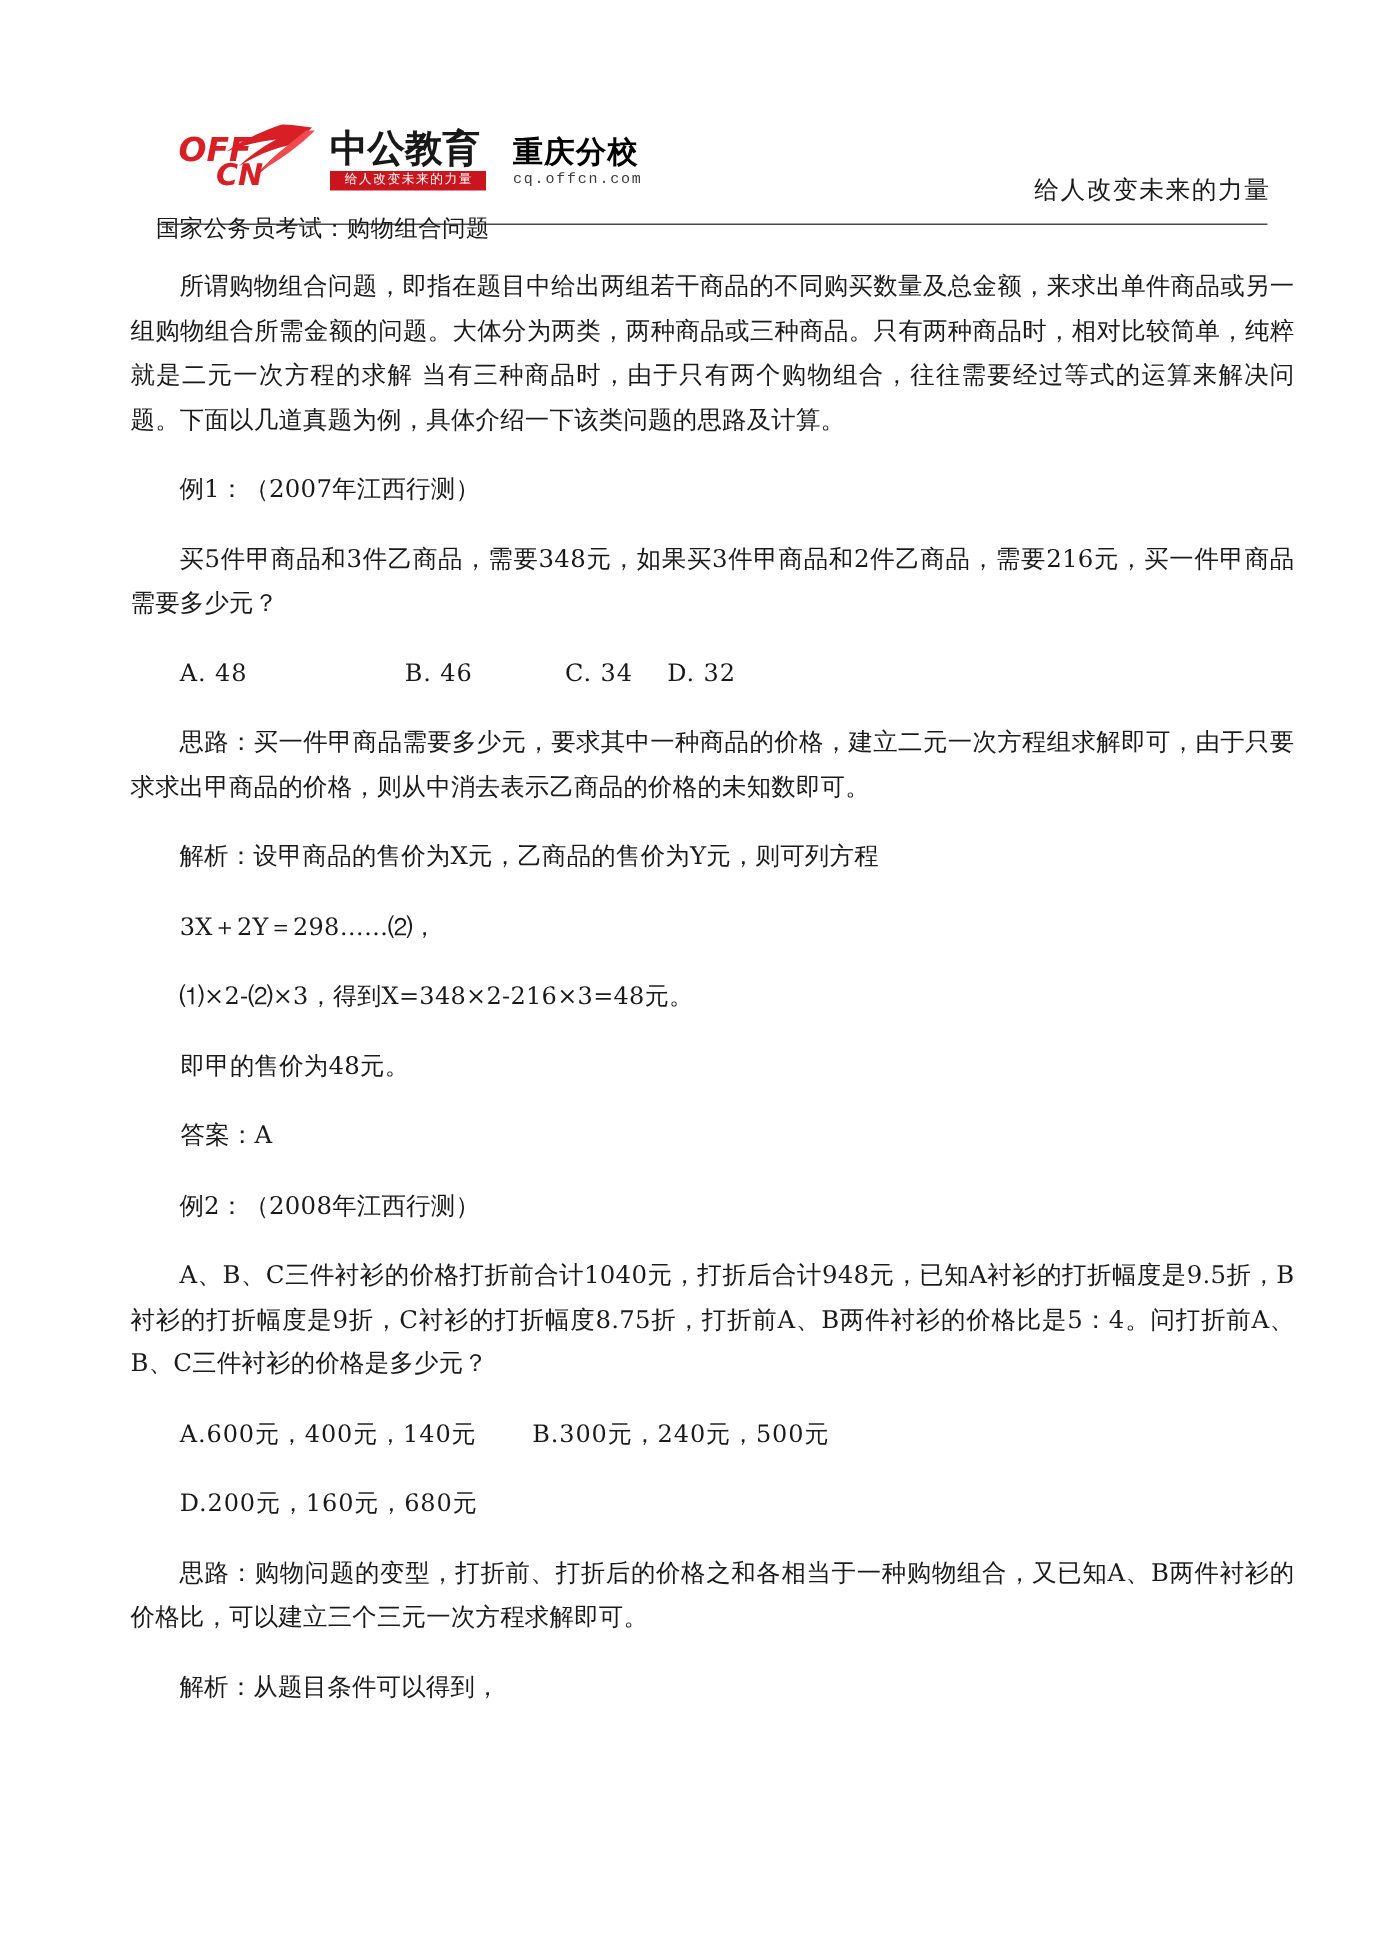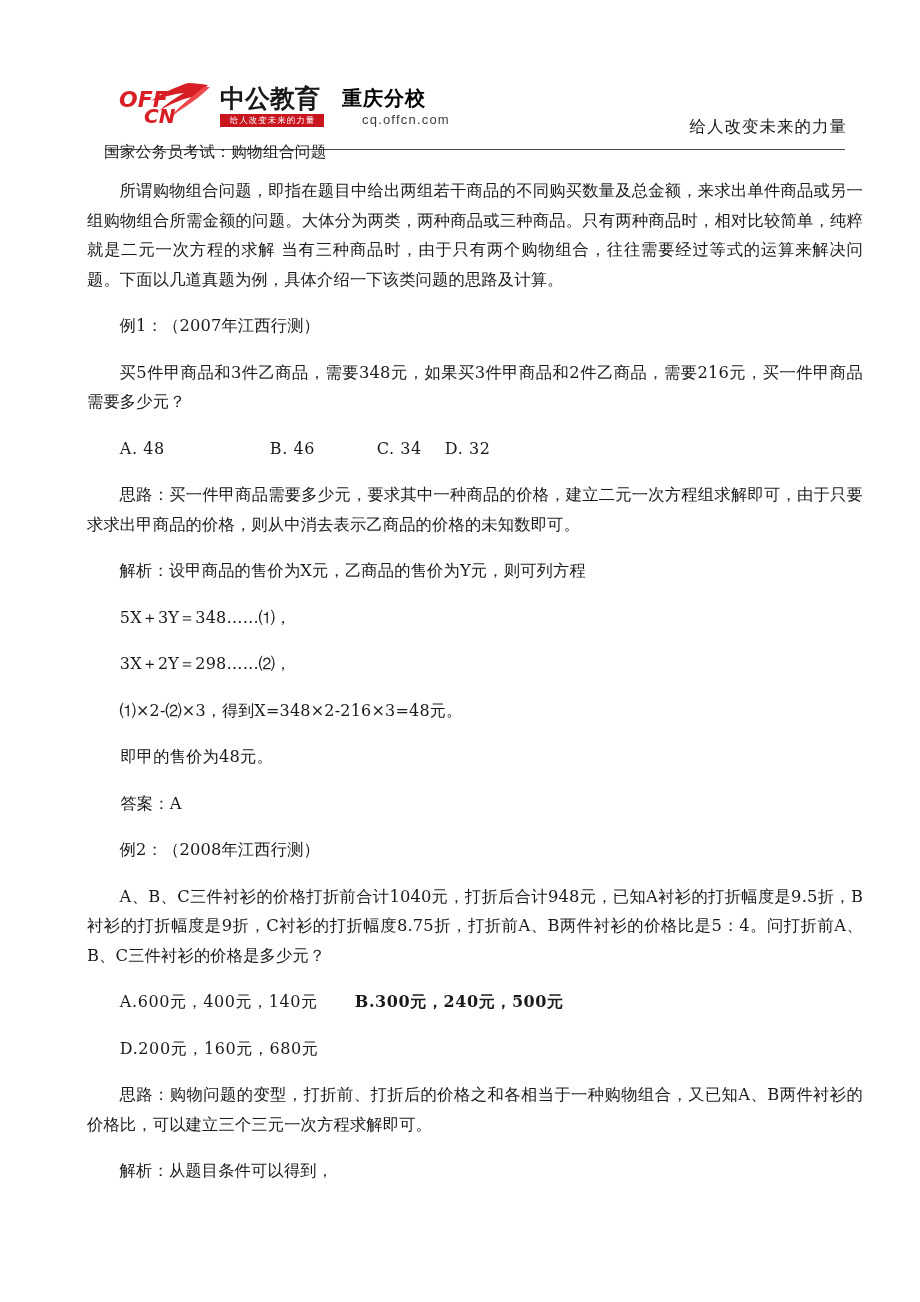--- a/index.html
+++ b/index.html
@@ -88,26 +88,25 @@
   .logo-branch-name {
     font-family: "DejaVu Sans", "Liberation Sans", sans-serif;
     font-size: 20px;
     font-weight: bold;
     color: #000000;
     line-height: 1;
     letter-spacing: 1px;
   }
   .logo-branch-url {
     margin-top: 5px;
-    font-family: Liberation Sans, sans-serif;
-    font-size: 13px;
+    font-family: Liberation Mono, monospace;
+    font-size: 10px;
     color: #3b3b3b;
     letter-spacing: 1.2px;
     line-height: 1;
-    margin-left: 20px;
   }
 
   .header-slogan {
     position: absolute;
     right: 55px;
     top: 98px;
     font-family: "DejaVu Serif", "Liberation Serif", serif;
     font-size: 16.5px;
     color: #1a1a1a;
     letter-spacing: 1px;
@@ -167,21 +166,21 @@
     font-family: "DejaVu Serif", "Liberation Serif", serif;
     white-space: nowrap;
   }
   
   .opt-row.ex1 .opt:nth-child(1) { width: 150px; }
   .opt-row.ex1 .opt:nth-child(2) { width: 84px; }
   .opt-row.ex1 .opt:nth-child(3) { width: 91px; text-align: center; }
   .opt-row.ex1 .opt:nth-child(4) { width: auto; }
   
   .opt-row.ex2 .opt:nth-child(1) { width: 235px; }
-  .opt-row.ex2 .opt:nth-child(2) { width: auto; font-weight: bold; }
+  .opt-row.ex2 .opt:nth-child(2) { width: auto; }
 
   .eq-line {
     font-size: 16px;
     line-height: 29.5px;
     margin: 0 0 17px 0;
     padding-left: 2.05em;
     letter-spacing: 0.2px;
     white-space: nowrap;
   }
 </style>
@@ -236,21 +235,20 @@
       <span class="opt">A. 48</span>
       <span class="opt">B. 46</span>
       <span class="opt">C. 34</span>
       <span class="opt">D. 32</span>
     </div>
 
     <p class="para">思路：买一件甲商品需要多少元，要求其中一种商品的价格，建立二元一次方程组求解即可，由于只要求求出甲商品的价格，则从中消去表示乙商品的价格的未知数即可。</p>
 
     <p class="para">解析：设甲商品的售价为X元，乙商品的售价为Y元，则可列方程</p>
 
-    <div class="eq-line">5X＋3Y＝348……⑴，</div>
 
     <div class="eq-line">3X＋2Y＝298……⑵，</div>
 
     <div class="eq-line">⑴×2-⑵×3，得到X=348×2-216×3=48元。</div>
 
     <p class="para noindent" style="padding-left:2.05em;">即甲的售价为48元。</p>
 
     <p class="para noindent" style="padding-left:2.05em;">答案：A</p>
 
     <p class="para">例2：（2008年江西行测）</p>

